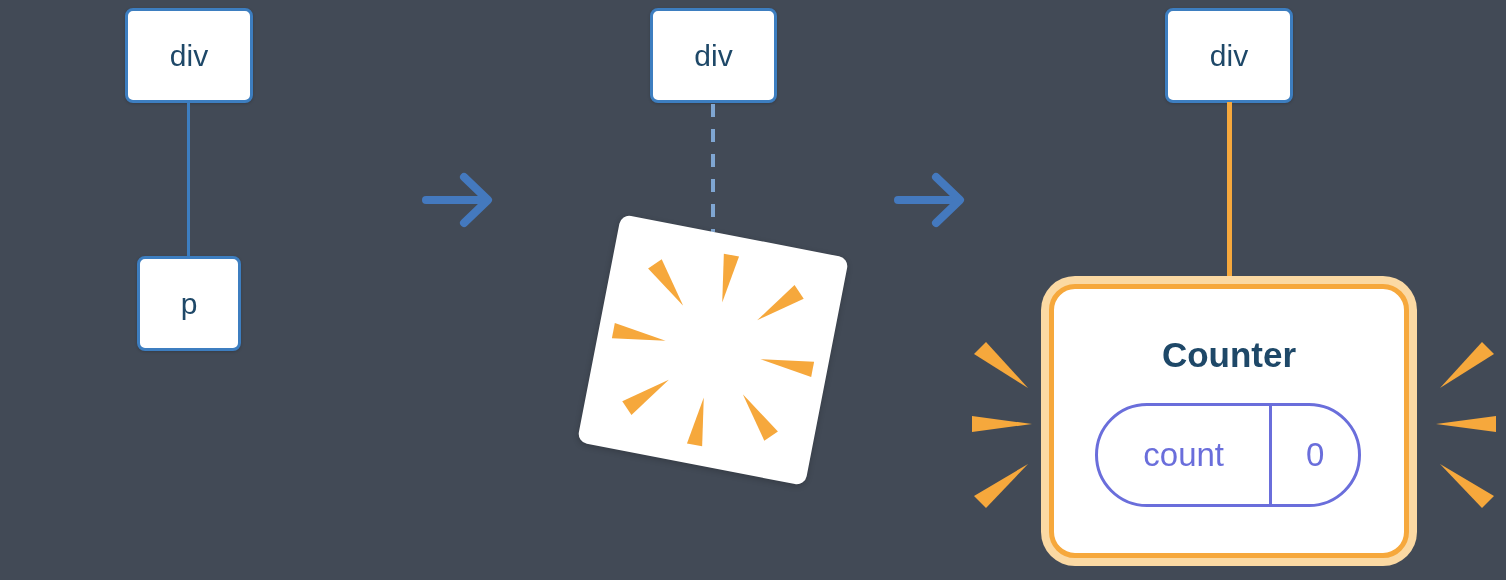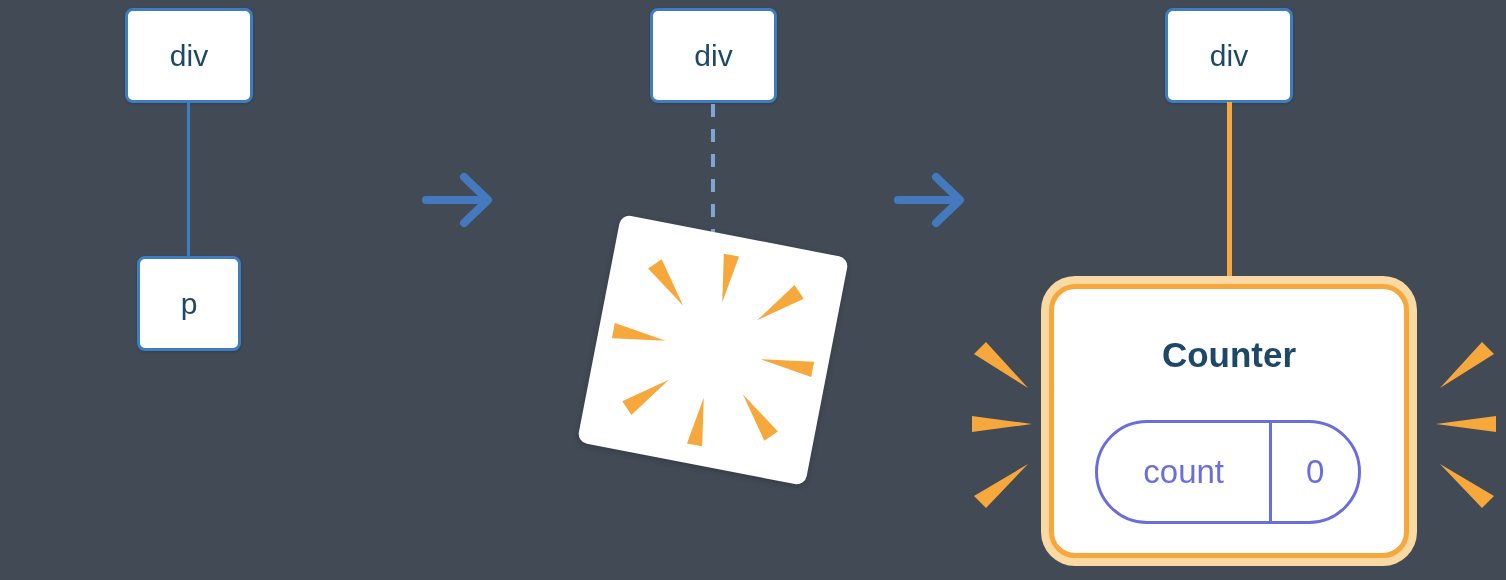--- a/index.html
+++ b/index.html
@@ -91,21 +91,21 @@
     position: absolute;
     top: 46px; left: 0;
     width: 100%;
     text-align: center;
     font-size: 35px;
     font-weight: 600;
     color: var(--nodeText, #1e4868);
   }
   .state-pill {
     position: absolute;
-    left: 41px; top: 131px;
+    left: 41px; top: 114px;
     width: 266px; height: 104px;
     box-sizing: border-box;
     border: 3px solid var(--purple, #6a6edb);
     border-radius: 999px;
     display: flex;
     overflow: hidden;
     background: var(--white, #ffffff);
   }
   .state-key, .state-value {
     display: flex;

